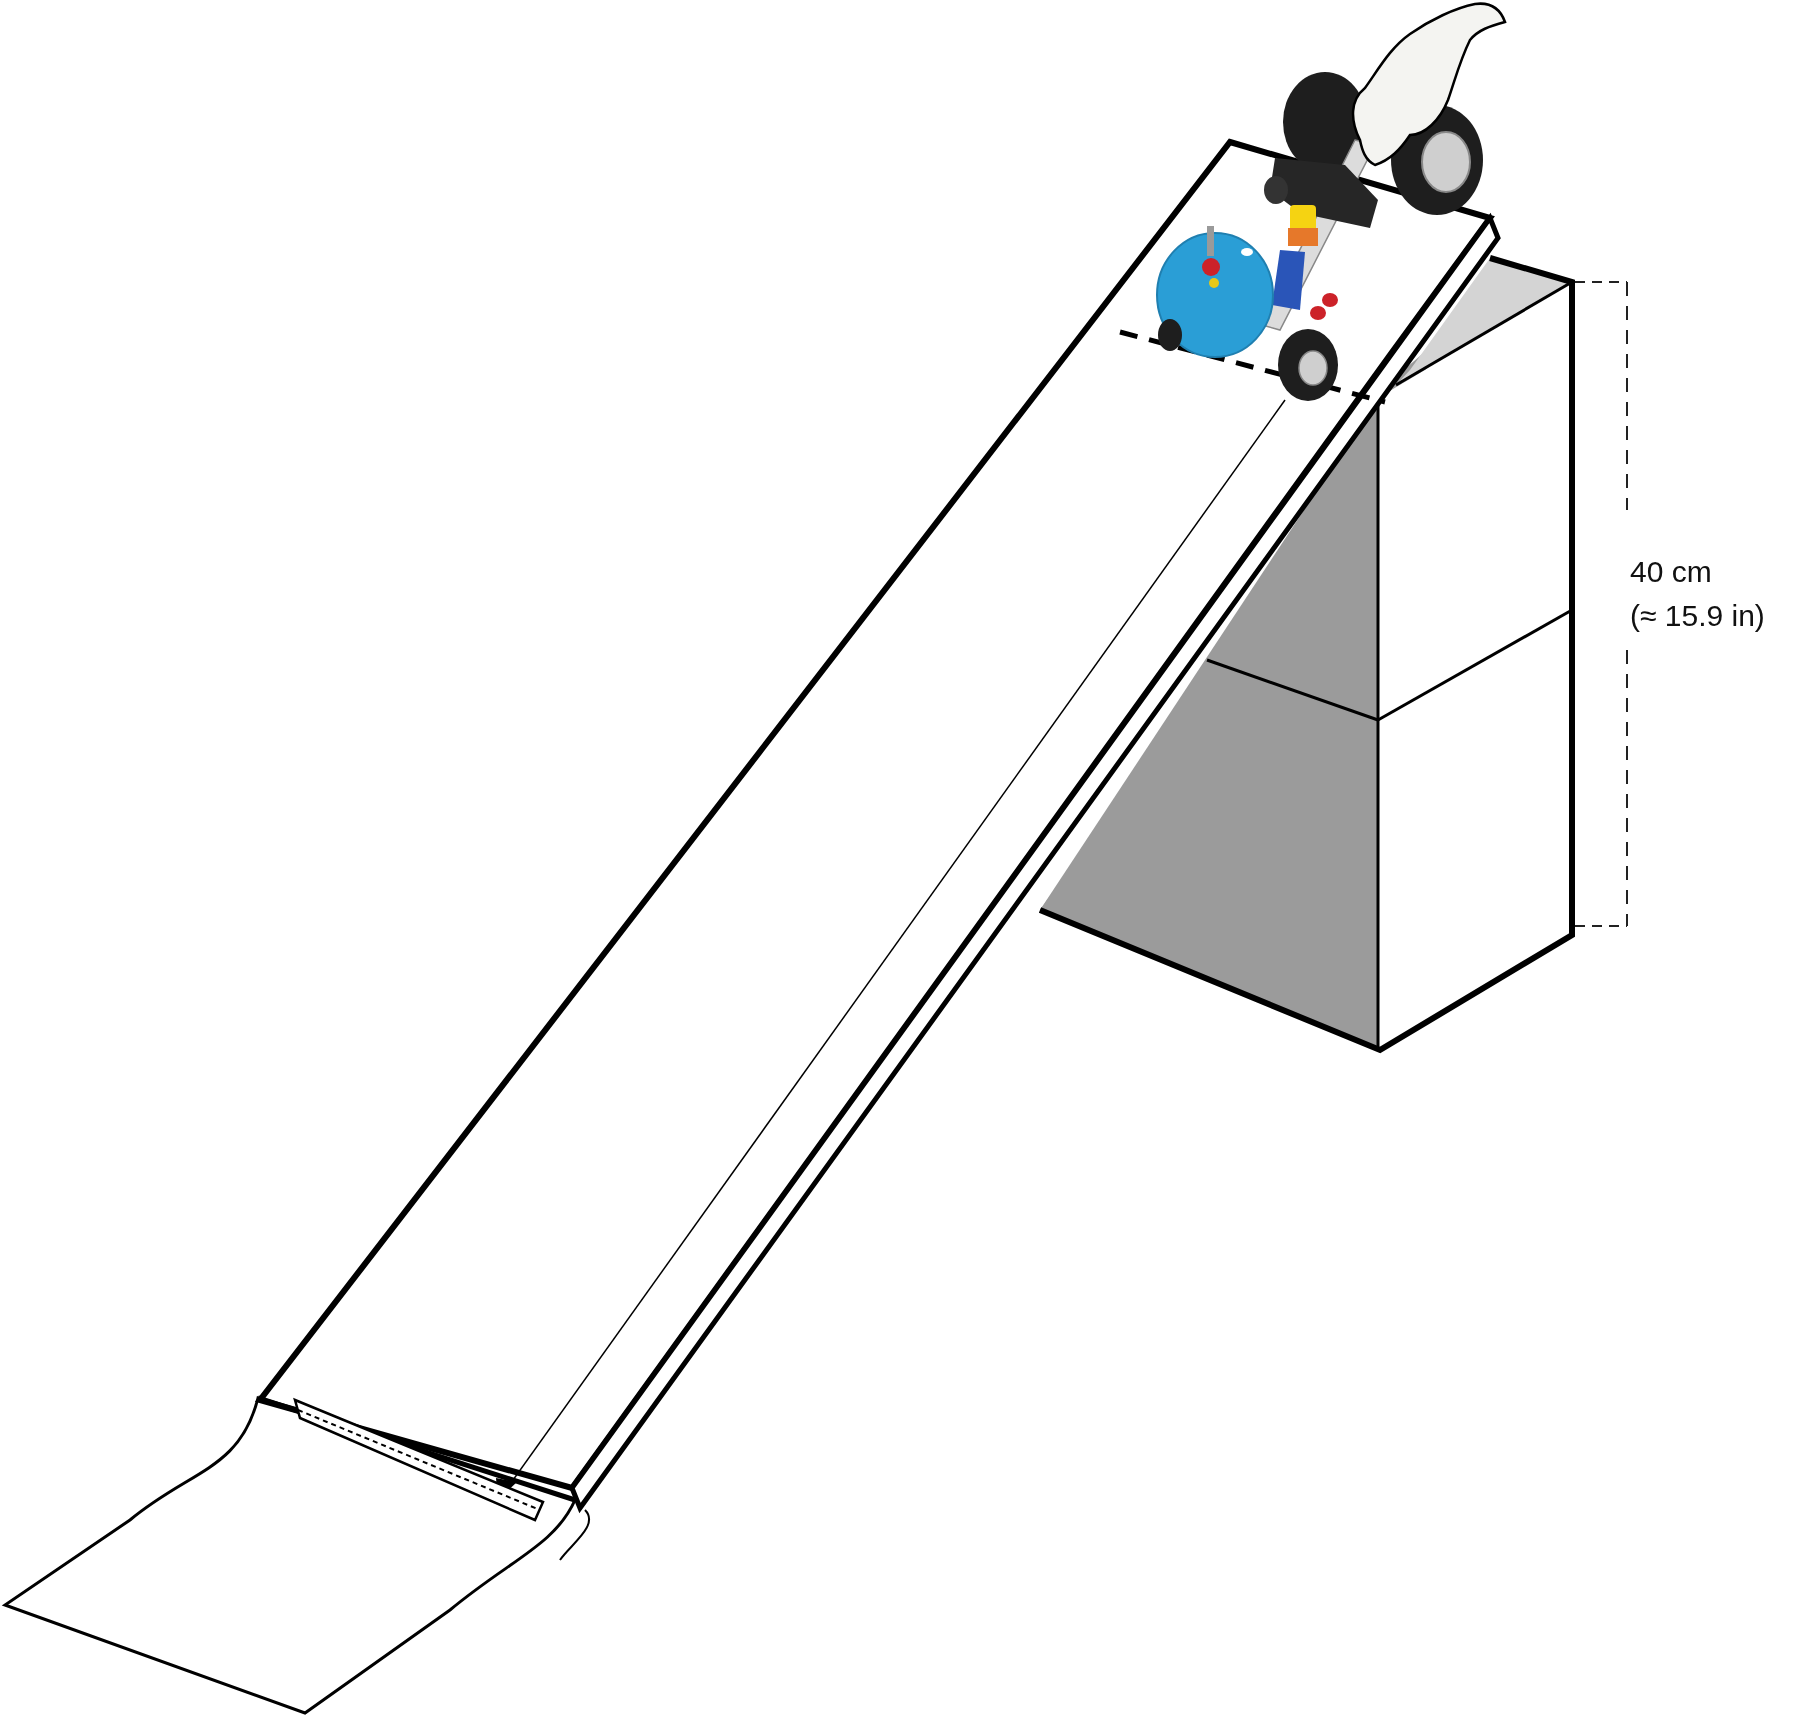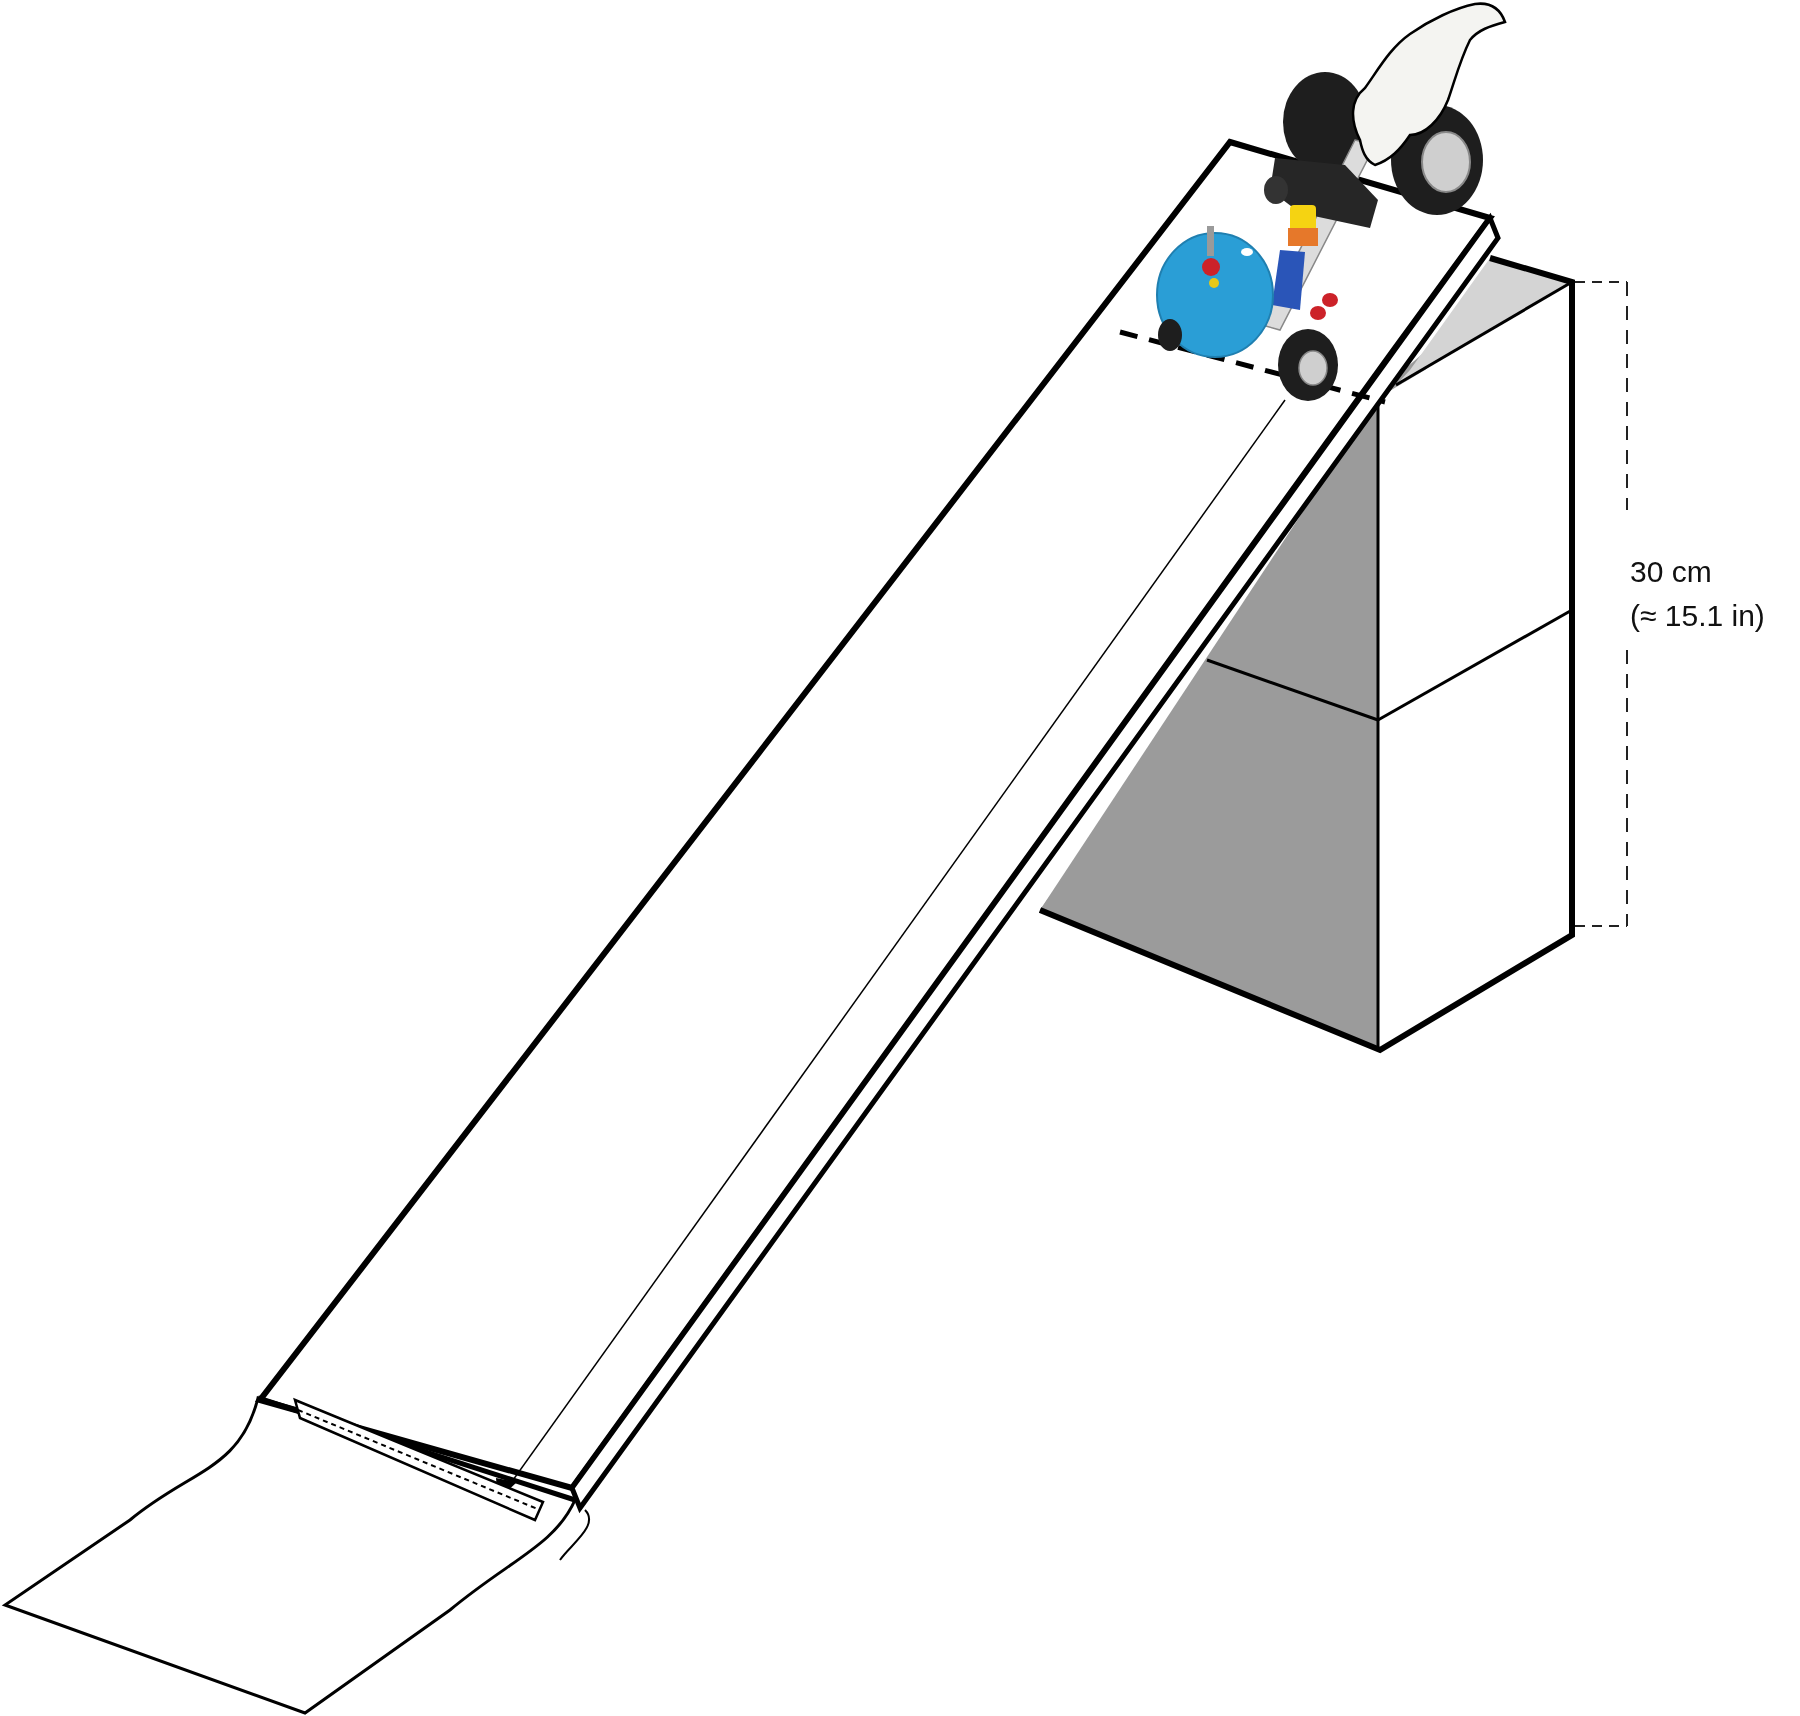--- a/index.html
+++ b/index.html
@@ -98,14 +98,14 @@
     <ellipse cx="1170" cy="335" rx="12" ry="16" fill="#1e1e1e"></ellipse>
   </g>
 
   <g>
     <path d="M1360,140 C1350,120 1350,100 1365,88 C1378,70 1390,48 1410,34 C1430,20 1455,8 1475,4 C1490,2 1500,8 1505,22 C1490,26 1478,30 1470,40 C1460,60 1455,80 1448,100 C1440,120 1425,135 1410,135 C1400,150 1390,160 1375,165 C1365,160 1362,150 1360,140 Z" fill="#f4f4f1" stroke="#000" stroke-width="2.5"></path>
   </g>
 
   <path d="M585,1510 C600,1525 570,1545 560,1560" fill="none" stroke="#000" stroke-width="2"></path>
 </svg>
 
-<div class="label" style="left:1630px; top:550px;">30 cm</div>
-<div class="label" style="left:1630px; top:594px;">(≈ 15.1 in)</div>
+<div class="label" style="left:1630px; top:550px;">40 cm</div>
+<div class="label" style="left:1630px; top:594px;">(≈ 15.9 in)</div>
 
 </body></html>

